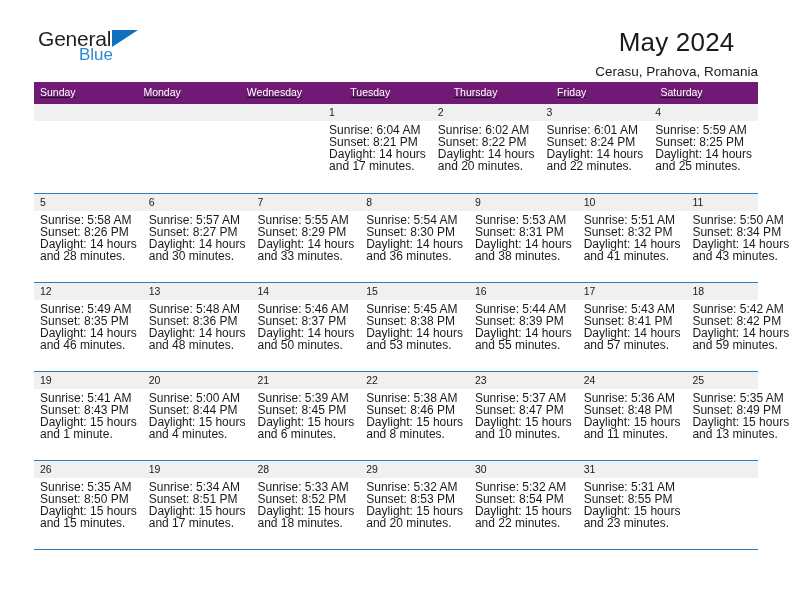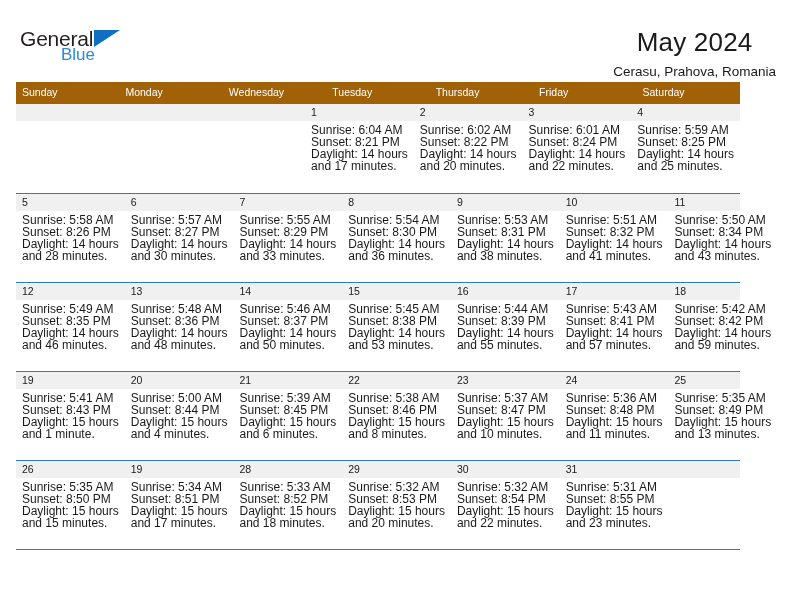--- a/index.html
+++ b/index.html
@@ -12,21 +12,21 @@
     background: #ffffff;
     font-family: "Liberation Sans", sans-serif;
     color: #1a1a1a;
     overflow: hidden;
   }
   .page {
     position: relative;
     width: 792px;
     height: 612px;
     box-sizing: border-box;
-    padding: 0 16px;
+    padding: 0 34px;
   }
 
   
   .header {
     display: flex;
     align-items: flex-start;
     justify-content: space-between;
     padding-top: 28px;
     height: 72px;
     box-sizing: border-box;
@@ -79,21 +79,22 @@
     line-height: 1.2;
   }
 
   
   .calendar {
     margin-top: 10px;
     width: 724px;
   }
   .weekday-row {
     display: flex;
-    background: #a16207;
+    background: #701a75;
+    text-decoration: underline;
   }
   .weekday {
     flex: 1 1 0;
     box-sizing: border-box;
     padding: 4px 6px 5px 6px;
     font-size: 10.5px;
     color: #ffffff;
     line-height: 1.25;
   }
 

